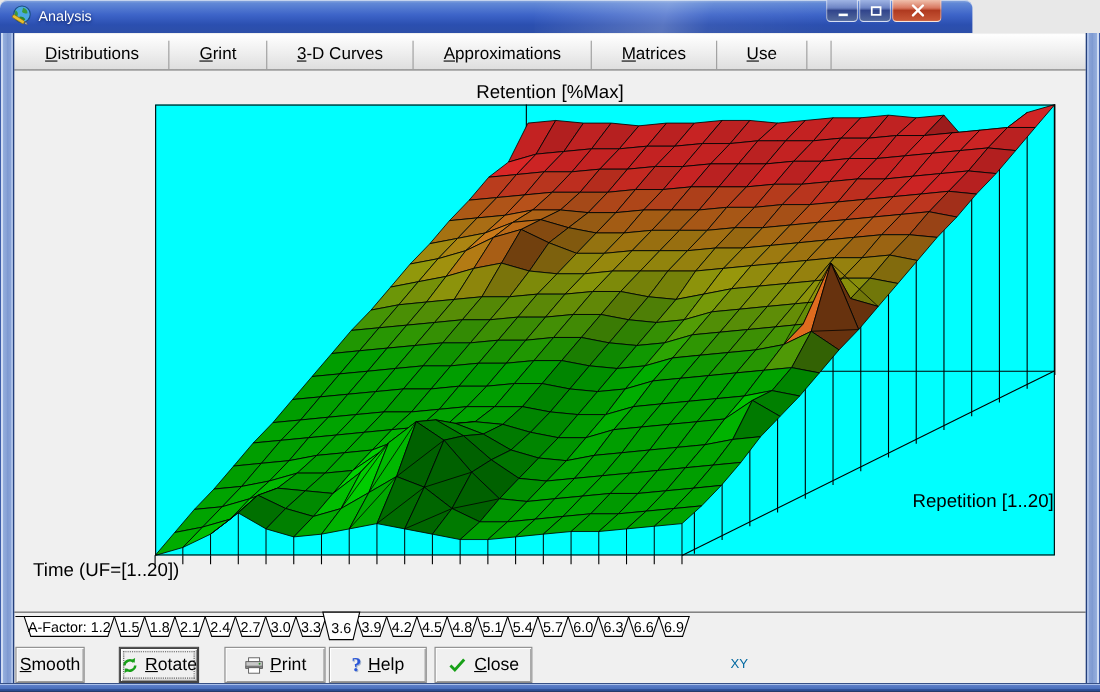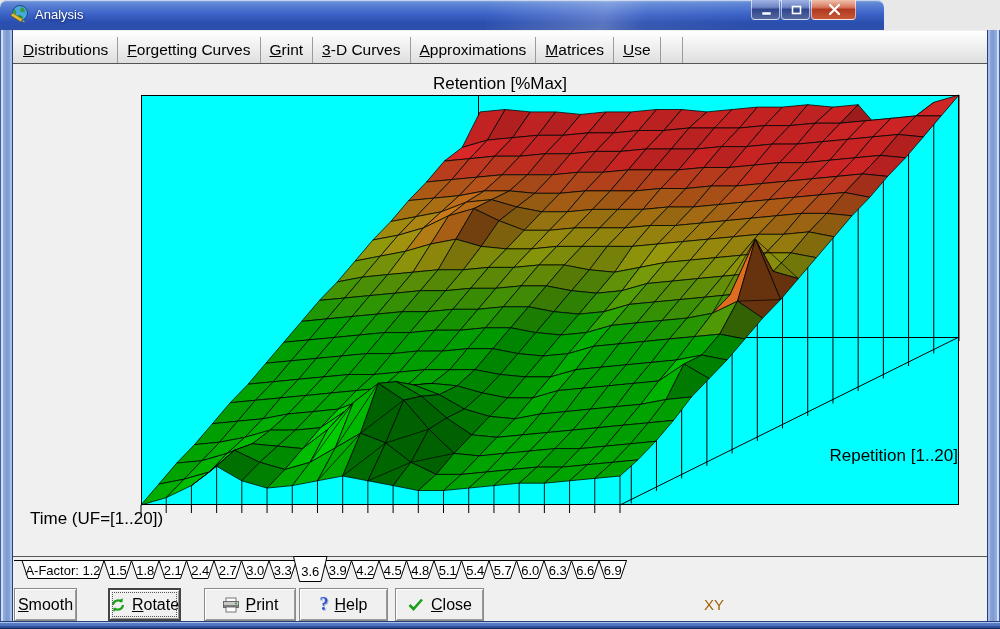--- a/index.html
+++ b/index.html
@@ -10,36 +10,36 @@
 .title-text{position:absolute;left:35px;top:7px;color:#fff;font-size:13px;text-shadow:0 1px 3px rgba(0,20,80,.9)}
 .winbtns{position:absolute;right:28px;top:0;display:flex;gap:1px}
 .winbtn{height:20px;border:1px solid rgba(255,255,255,.6);border-top:none;border-radius:0 0 4px 4px;display:flex;align-items:center;justify-content:center;box-sizing:border-box}
 .winbtn.min,.winbtn.max{width:29px;background:linear-gradient(180deg,#9fb4e4 0%,#6d84c4 38%,#31458c 50%,#53699c 100%)}
 .winbtn.close{width:45px;background:linear-gradient(180deg,#f0c0ac 0%,#d87860 38%,#b03a20 50%,#c85838 100%)}
 .frame-left{position:absolute;left:0;top:30px;width:13px;height:591px;background:linear-gradient(90deg,#3b5ca8 0,#3b5ca8 1px,#cfdcf2 1px,#cfdcf2 3px,#93aedd 3px,#87a2d6 6px,#7b98d0 6px,#8aa4d8 10px,#a9bee6 10px,#a9bee6 12px,#24407c 12px,#24407c 13px);z-index:6}
 .frame-right{position:absolute;right:0;top:30px;width:13px;height:591px;background:linear-gradient(270deg,#3b5ca8 0,#3b5ca8 1px,#cfdcf2 1px,#cfdcf2 3px,#93aedd 3px,#87a2d6 6px,#7b98d0 6px,#8aa4d8 10px,#a9bee6 10px,#a9bee6 12px,#24407c 12px,#24407c 13px);z-index:6}
 .frame-bottom{position:absolute;left:0;top:621px;width:1000px;height:8px;background:linear-gradient(180deg,#24407c 0,#24407c 1px,#a9c0ea 1px,#a9c0ea 2px,#5c7ec8 2px,#4a70bc 5px,#33559e 5px,#2a4a90 7px,#14285c 7px,#14285c 8px);z-index:6}
 .content{position:absolute;left:13px;top:30px;width:974px;height:591px;background:#f0f0f0;box-sizing:border-box;z-index:1}
 .tabbar{position:absolute;left:13px;top:31px;width:974px;height:32px;display:flex;align-items:flex-end;background:linear-gradient(180deg,#ffffff 0%,#ececec 60%,#dedede 100%);z-index:4;padding-left:1px;box-sizing:border-box}
-.tab{height:26px;line-height:25px;padding:0 9px;font-size:15.5px;color:#000;border-right:1px solid #9b9b9b;white-space:nowrap}
+.tab{height:26px;line-height:25px;padding:0 27px;font-size:15.5px;color:#000;border-right:1px solid #9b9b9b;white-space:nowrap}
 .tab .u{text-decoration:underline}
 .tab.selected{height:31px;line-height:27px;background:linear-gradient(180deg,#ffffff,#efefef);border:1px solid #8a8a8a;border-bottom:none;border-radius:1px 1px 0 0;margin-bottom:-1px;position:relative;z-index:5}
 .tab-stub{width:21px;height:26px;border-right:1px solid #9b9b9b}
 .page{position:absolute;left:13px;top:63px;width:974px;height:494px;background:#f0f0f0;border-top:1px solid #555;border-bottom:1px solid #555;box-sizing:border-box;z-index:1}
 #gfx{position:absolute;left:0;top:0;z-index:2}
 .pbtn{position:absolute;top:588px;height:33px;background:#f0f0f0;border:1px solid #8a8a8a;box-shadow:inset 1px 1px 0 #fff, inset -1px -1px 0 #9a9a9a;display:flex;align-items:center;justify-content:center;font-size:16px;box-sizing:border-box;z-index:4;gap:6px}
 .pbtn .u{text-decoration:underline}
 .pbtn.default{border:1px solid #444;box-shadow:inset 0 0 0 1px #444, inset 2px 2px 0 #fff, inset -2px -2px 0 #9a9a9a}
 .focusrect{position:absolute;left:3px;top:3px;right:3px;bottom:3px;border:1px dotted #555}
 #btn-smooth{left:14px;width:63px}
 #btn-rotate{left:108px;width:73px}
 #btn-print{left:204px;width:92px}
 #btn-help{left:299px;width:89px}
 #btn-close{left:395px;width:89px}
-.xy{position:absolute;left:620px;top:596px;width:104px;text-align:right;font-size:15px;z-index:4;color:#a16207}
+.xy{position:absolute;left:620px;top:596px;width:104px;text-align:center;font-size:12px;z-index:4;color:#0369a1}
 .qmark{font-size:18px;font-weight:bold;color:#2b57d8;text-shadow:1px 1px 0 #aab8cc;font-family:"Liberation Serif",serif}
 </style>
 </head>
 <body>
 
 <div class="content"></div>
 <div class="page"></div>
 
 <svg id="gfx" width="1000" height="629">
   <g id="chart-root">
@@ -551,21 +551,20 @@
         </svg>
     </div>
   </div>
 </div>
 <div class="frame-left"></div>
 <div class="frame-right"></div>
 <div class="frame-bottom"></div>
 
 <div class="tabbar">
   <div class="tab"><span></span><span class="u">D</span><span>istributions</span></div>
-  <div class="tab"><span></span><span class="u">F</span><span>orgetting Curves</span></div>
   <div class="tab"><span></span><span class="u">G</span><span>rint</span></div>
   <div class="tab"><span></span><span class="u">3</span><span>-D Curves</span></div>
   <div class="tab"><span></span><span class="u">A</span><span>pproximations</span></div>
   <div class="tab"><span></span><span class="u">M</span><span>atrices</span></div>
   <div class="tab"><span></span><span class="u">U</span><span>se</span></div>
   <div class="tab-stub"></div>
 </div>
 
 <div class="pbtn" id="btn-smooth">
     <span><span class="u">S</span><span>mooth</span></span>

